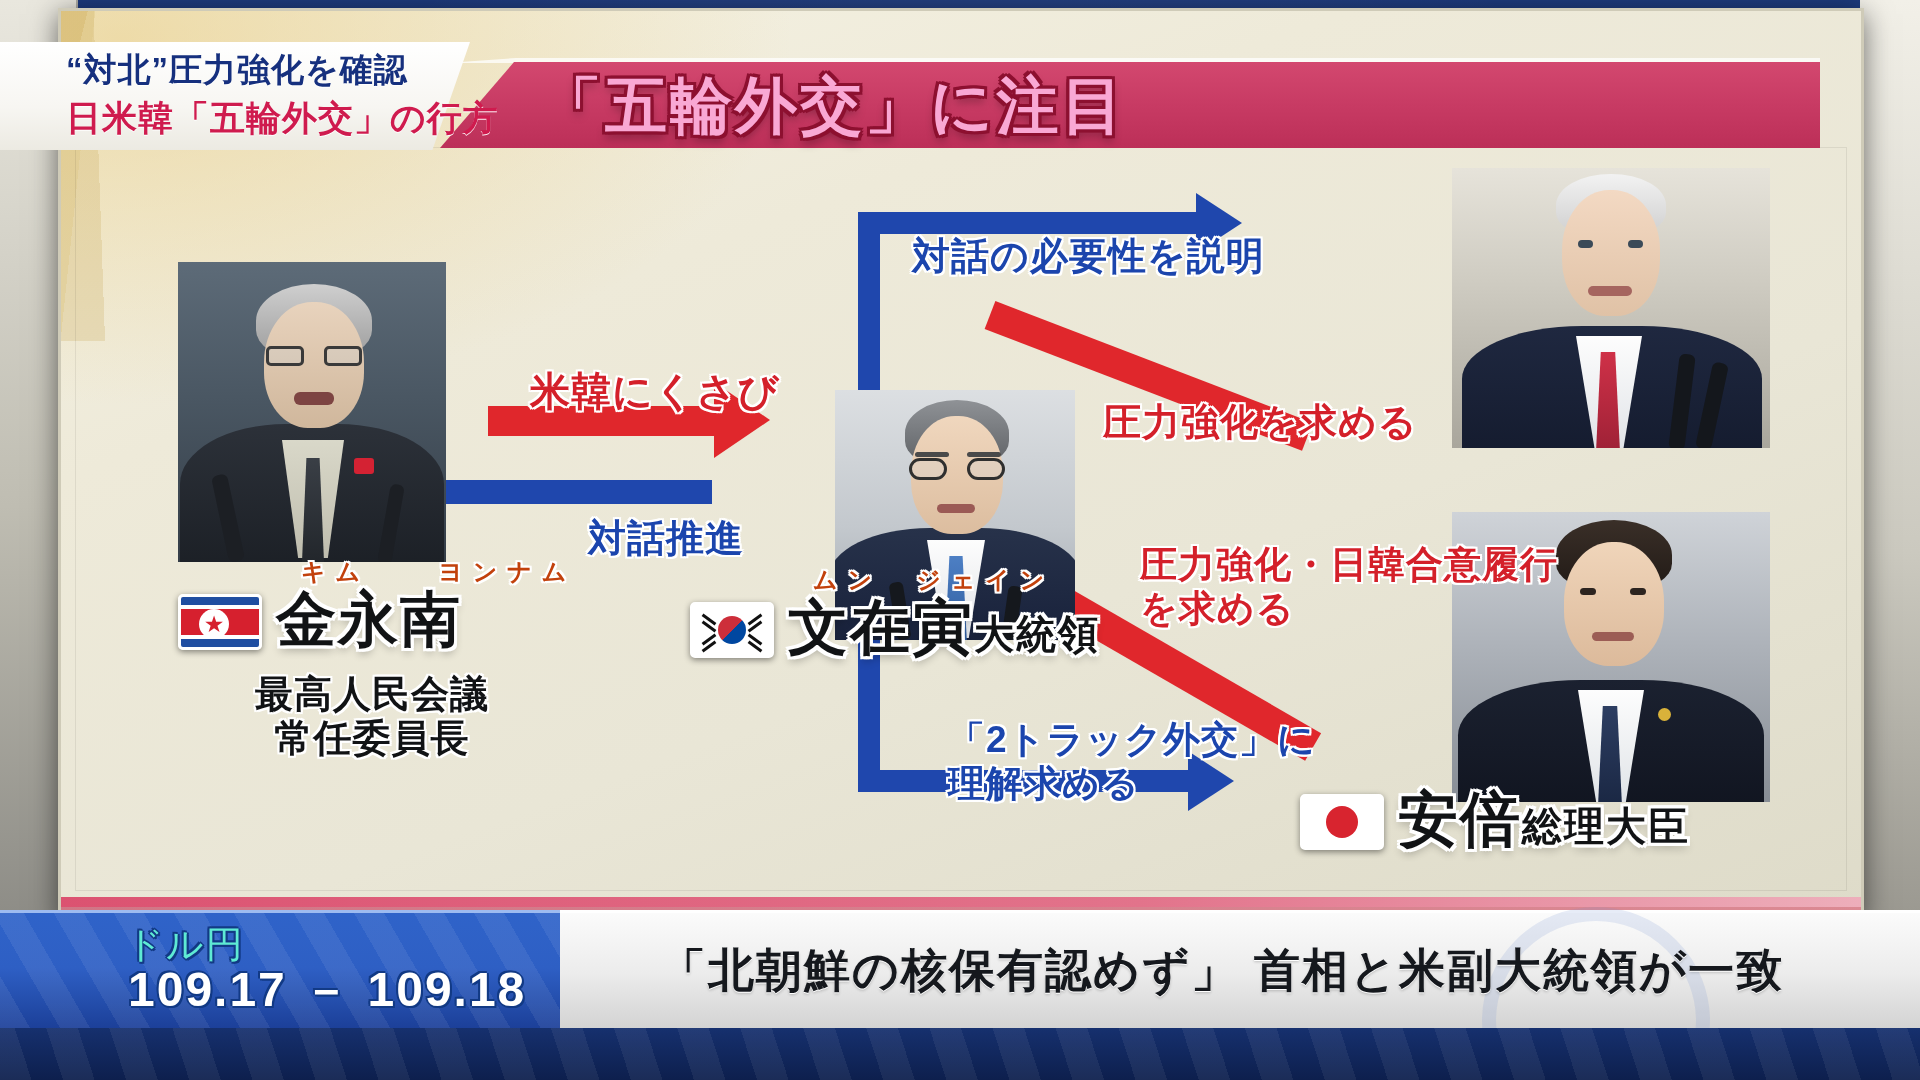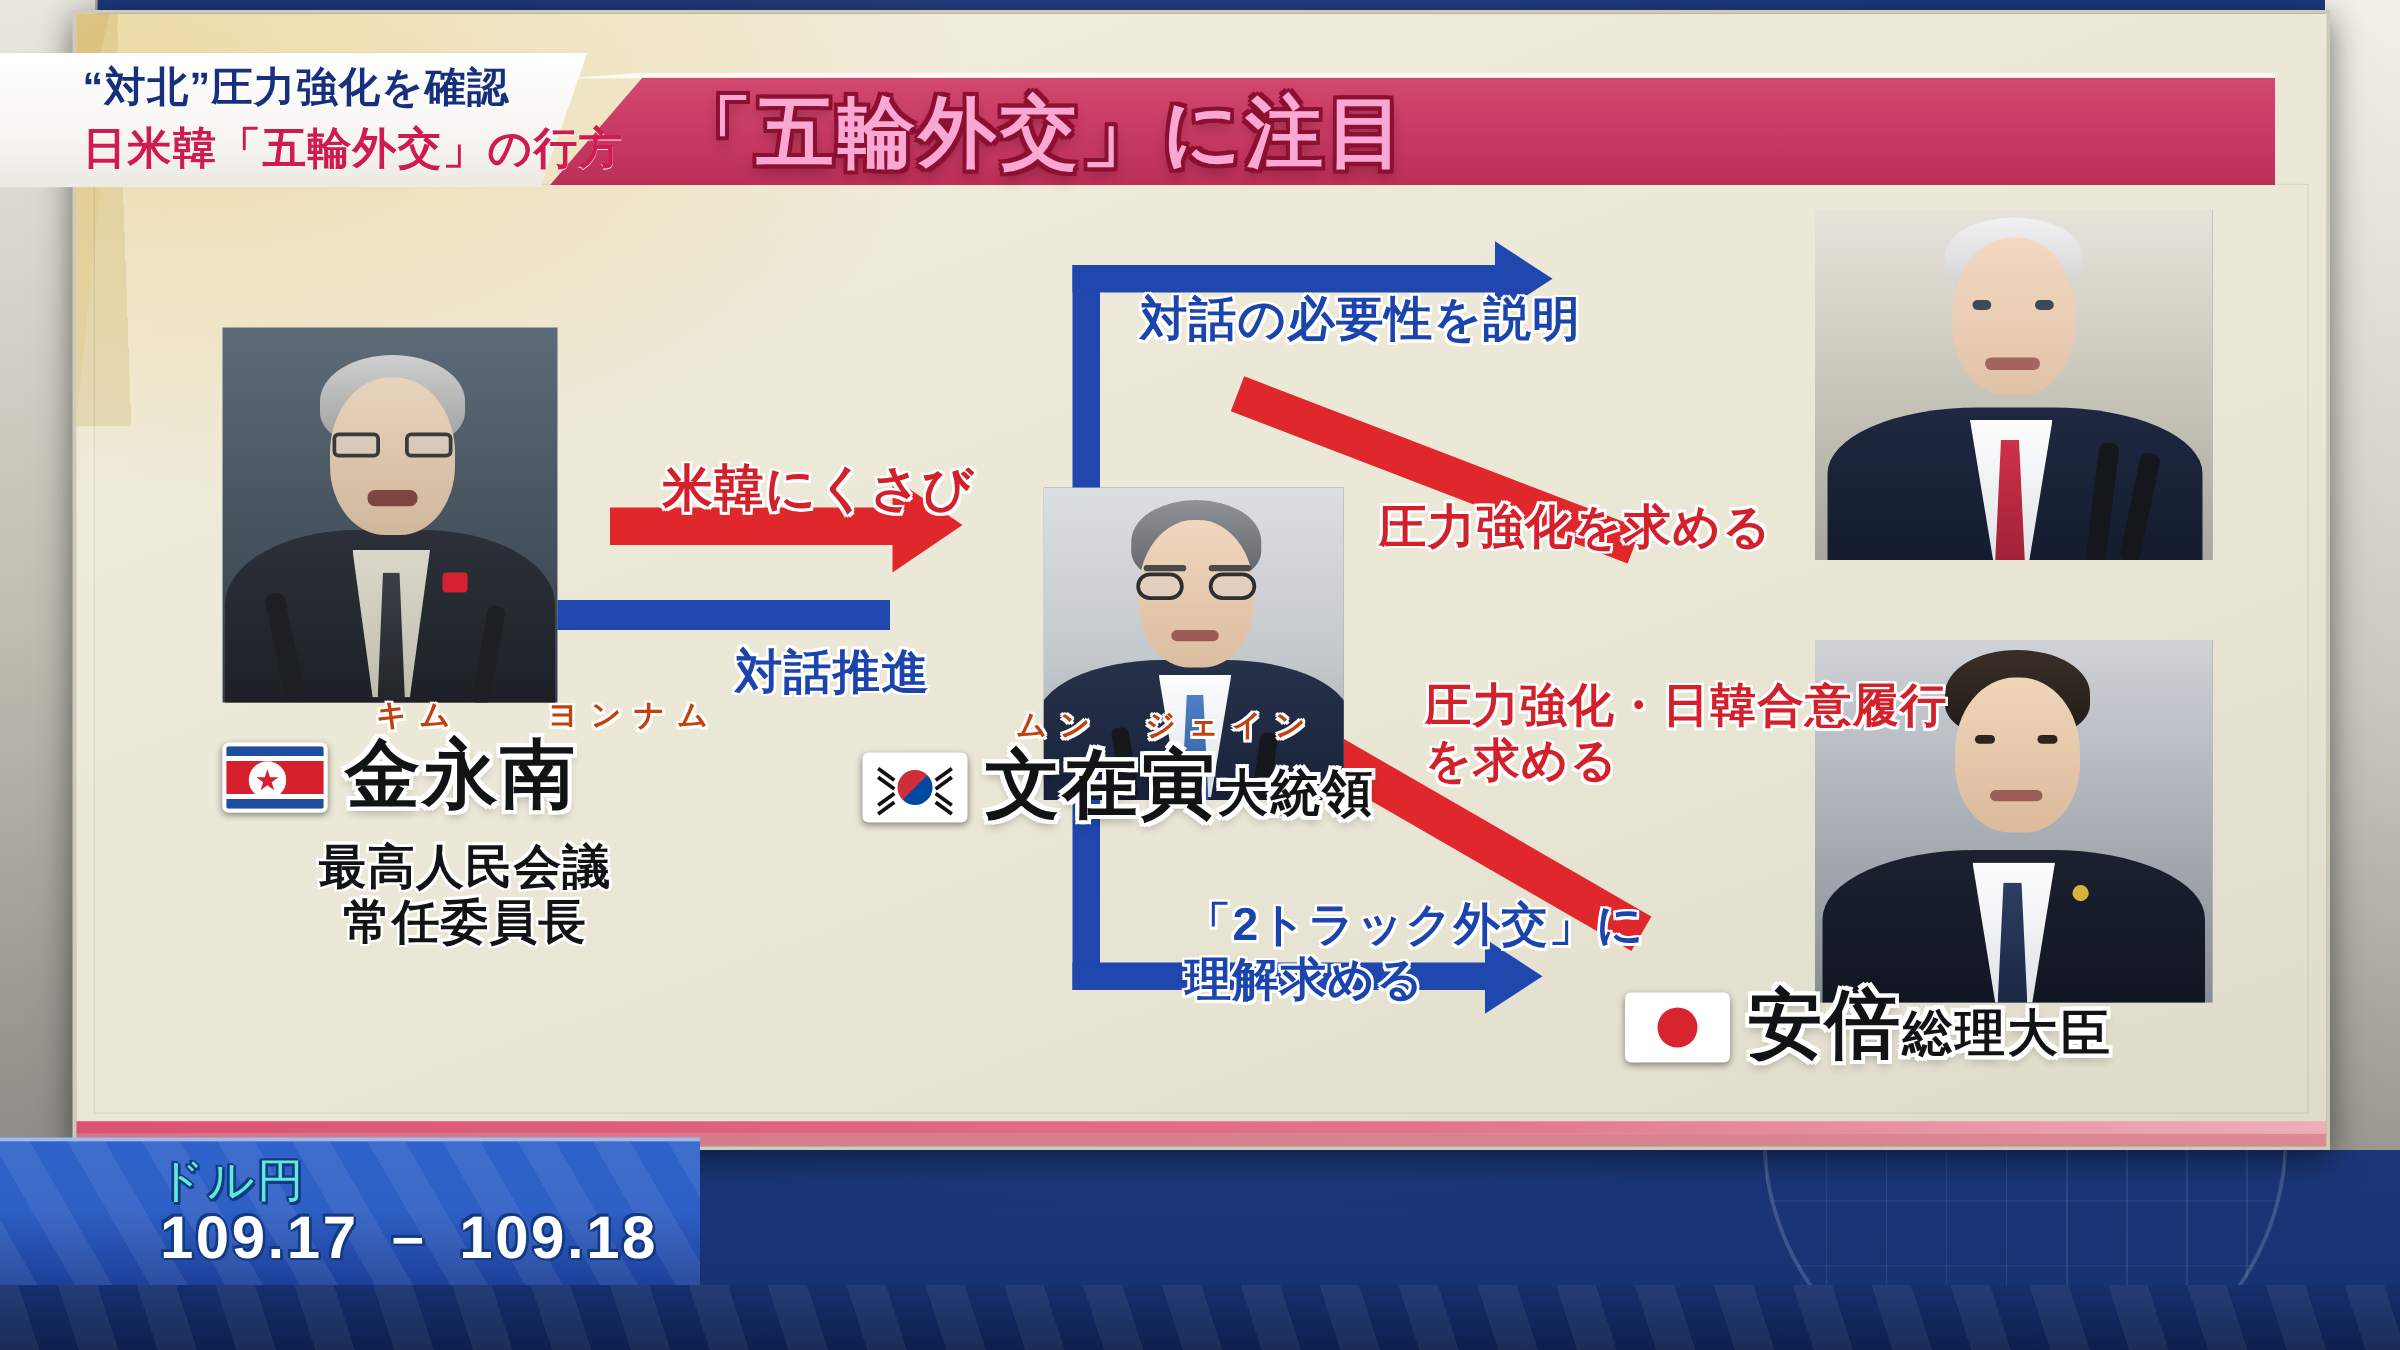--- a/index.html
+++ b/index.html
@@ -492,15 +492,18 @@
       <div class="np-name">
         <span>安倍</span><span class="np-role">総理大臣</span>
       </div>
     </div>
   </div>
 
   <div class="fx-box"></div>
   <div class="fx-label">ドル円</div>
   <div class="fx-rate">109.17 － 109.18</div>
 
+  <div class="ticker">
+    <div class="ticker-text">「北朝鮮の核保有認めず」 首相と米副大統領が一致</div>
+  </div>
 
   <div class="bottom-strip"></div>
 </div>
 
 </body></html>

